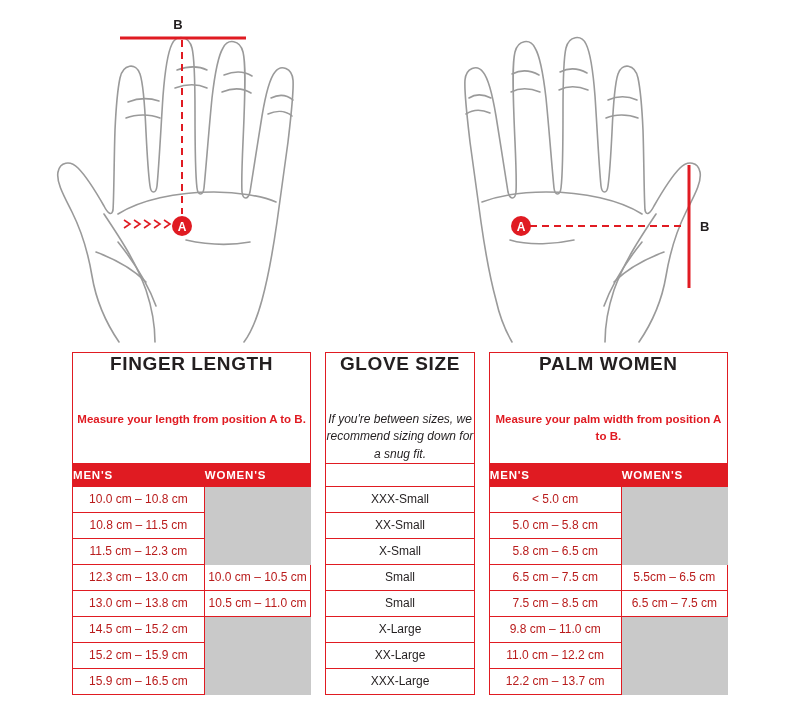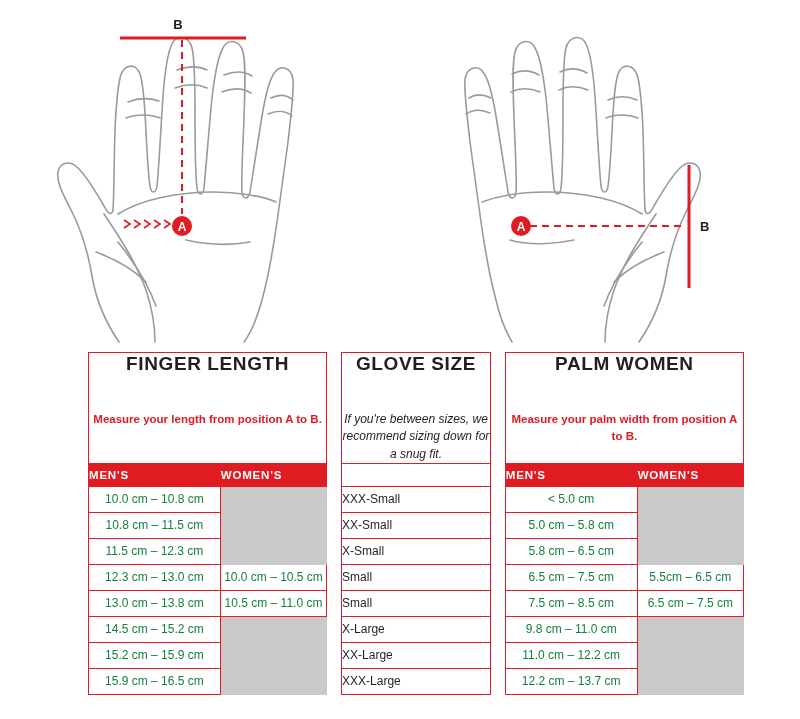--- a/index.html
+++ b/index.html
@@ -24,21 +24,21 @@
     width: 800px;
     height: 352px;
   }
   #illustration svg {
     display: block;
   }
 
   
   #chart {
     position: absolute;
-    left: 88px;
+    left: 72px;
     top: 352px;
     width: 588px;
   }
   table.sizechart {
     border-collapse: collapse;
     width: 656px;
     table-layout: fixed;
   }
   table.sizechart td, table.sizechart th {
     border: 1px solid #e01b22;
@@ -84,28 +84,29 @@
     text-align: left;
     height: 22px;
     line-height: 22px;
   }
 
   .data-cell {
     text-align: center;
     font-size: 12px;
     height: 25px;
     line-height: 25px;
-    color: #15803d;
+    color: #b91c1c;
     background: #ffffff;
   }
   .data-cell.blank {
     background: #c9c9c9;
     border-color: #c9c9c9;
   }
   .gl-cell {
+    text-align: center;
     font-size: 12px;
     height: 25px;
     line-height: 25px;
     background: #ffffff;
   }
 
   
   .gap {
     border-top: none !important;
     border-bottom: none !important;

